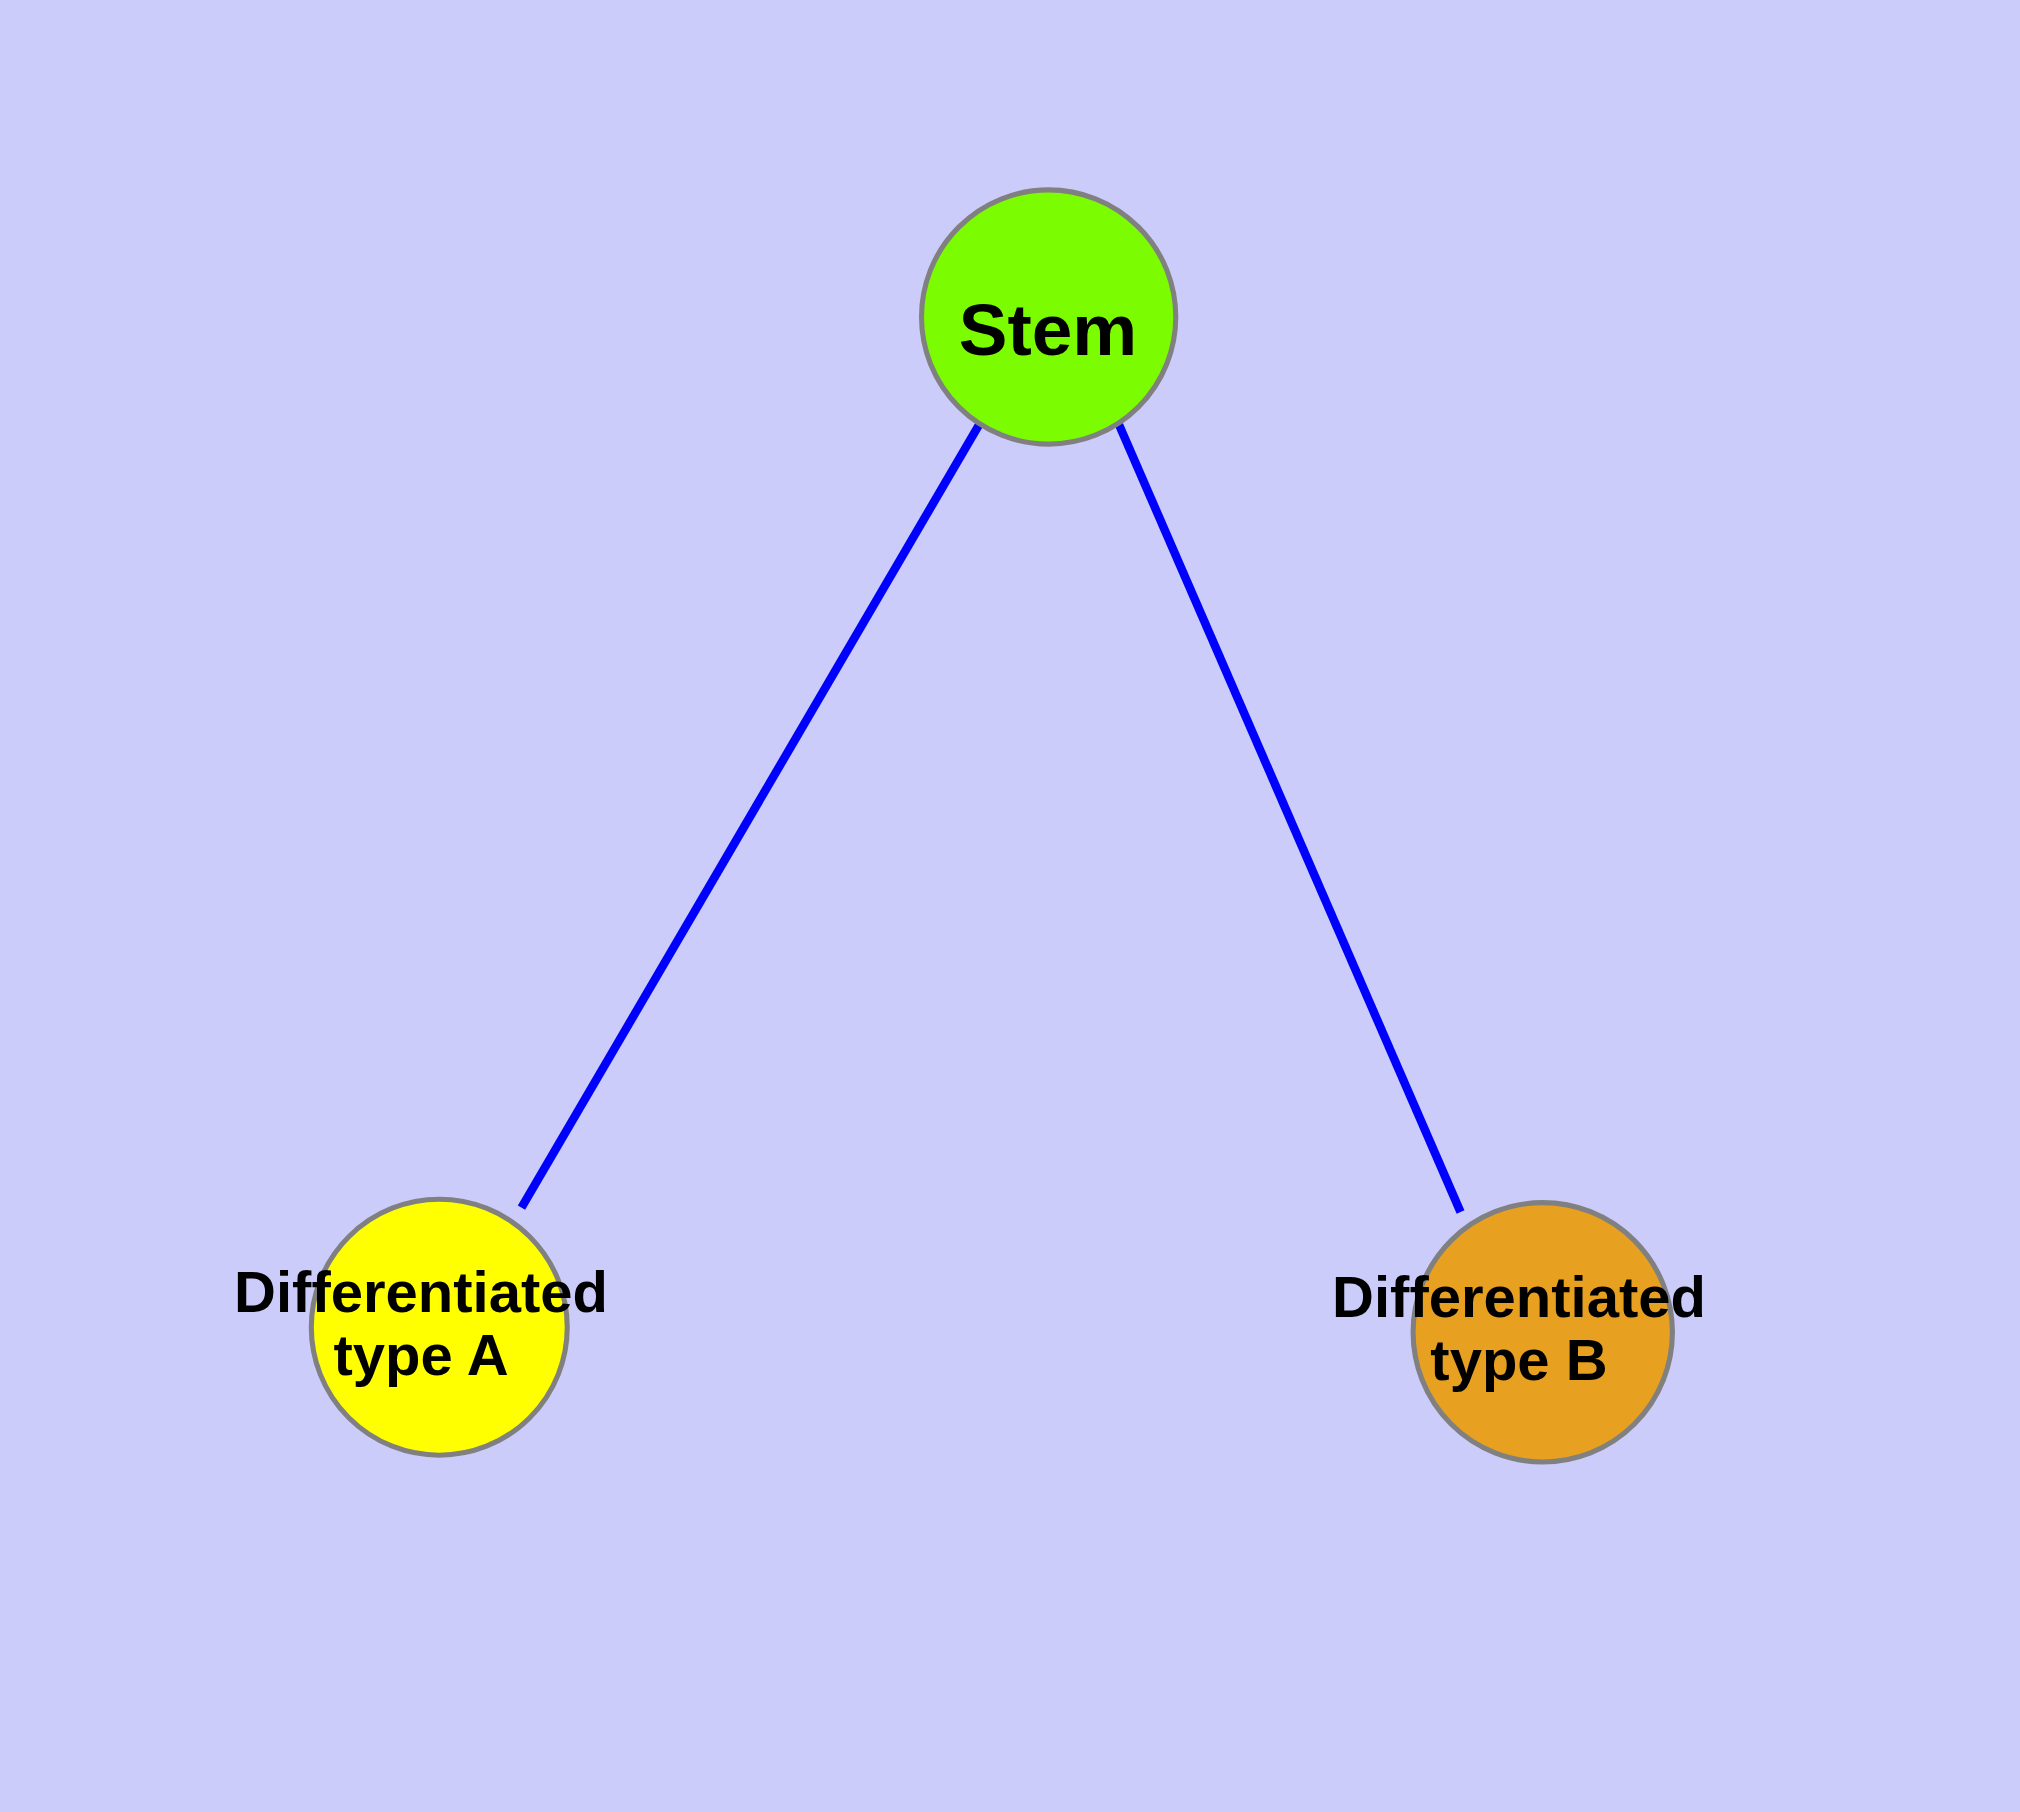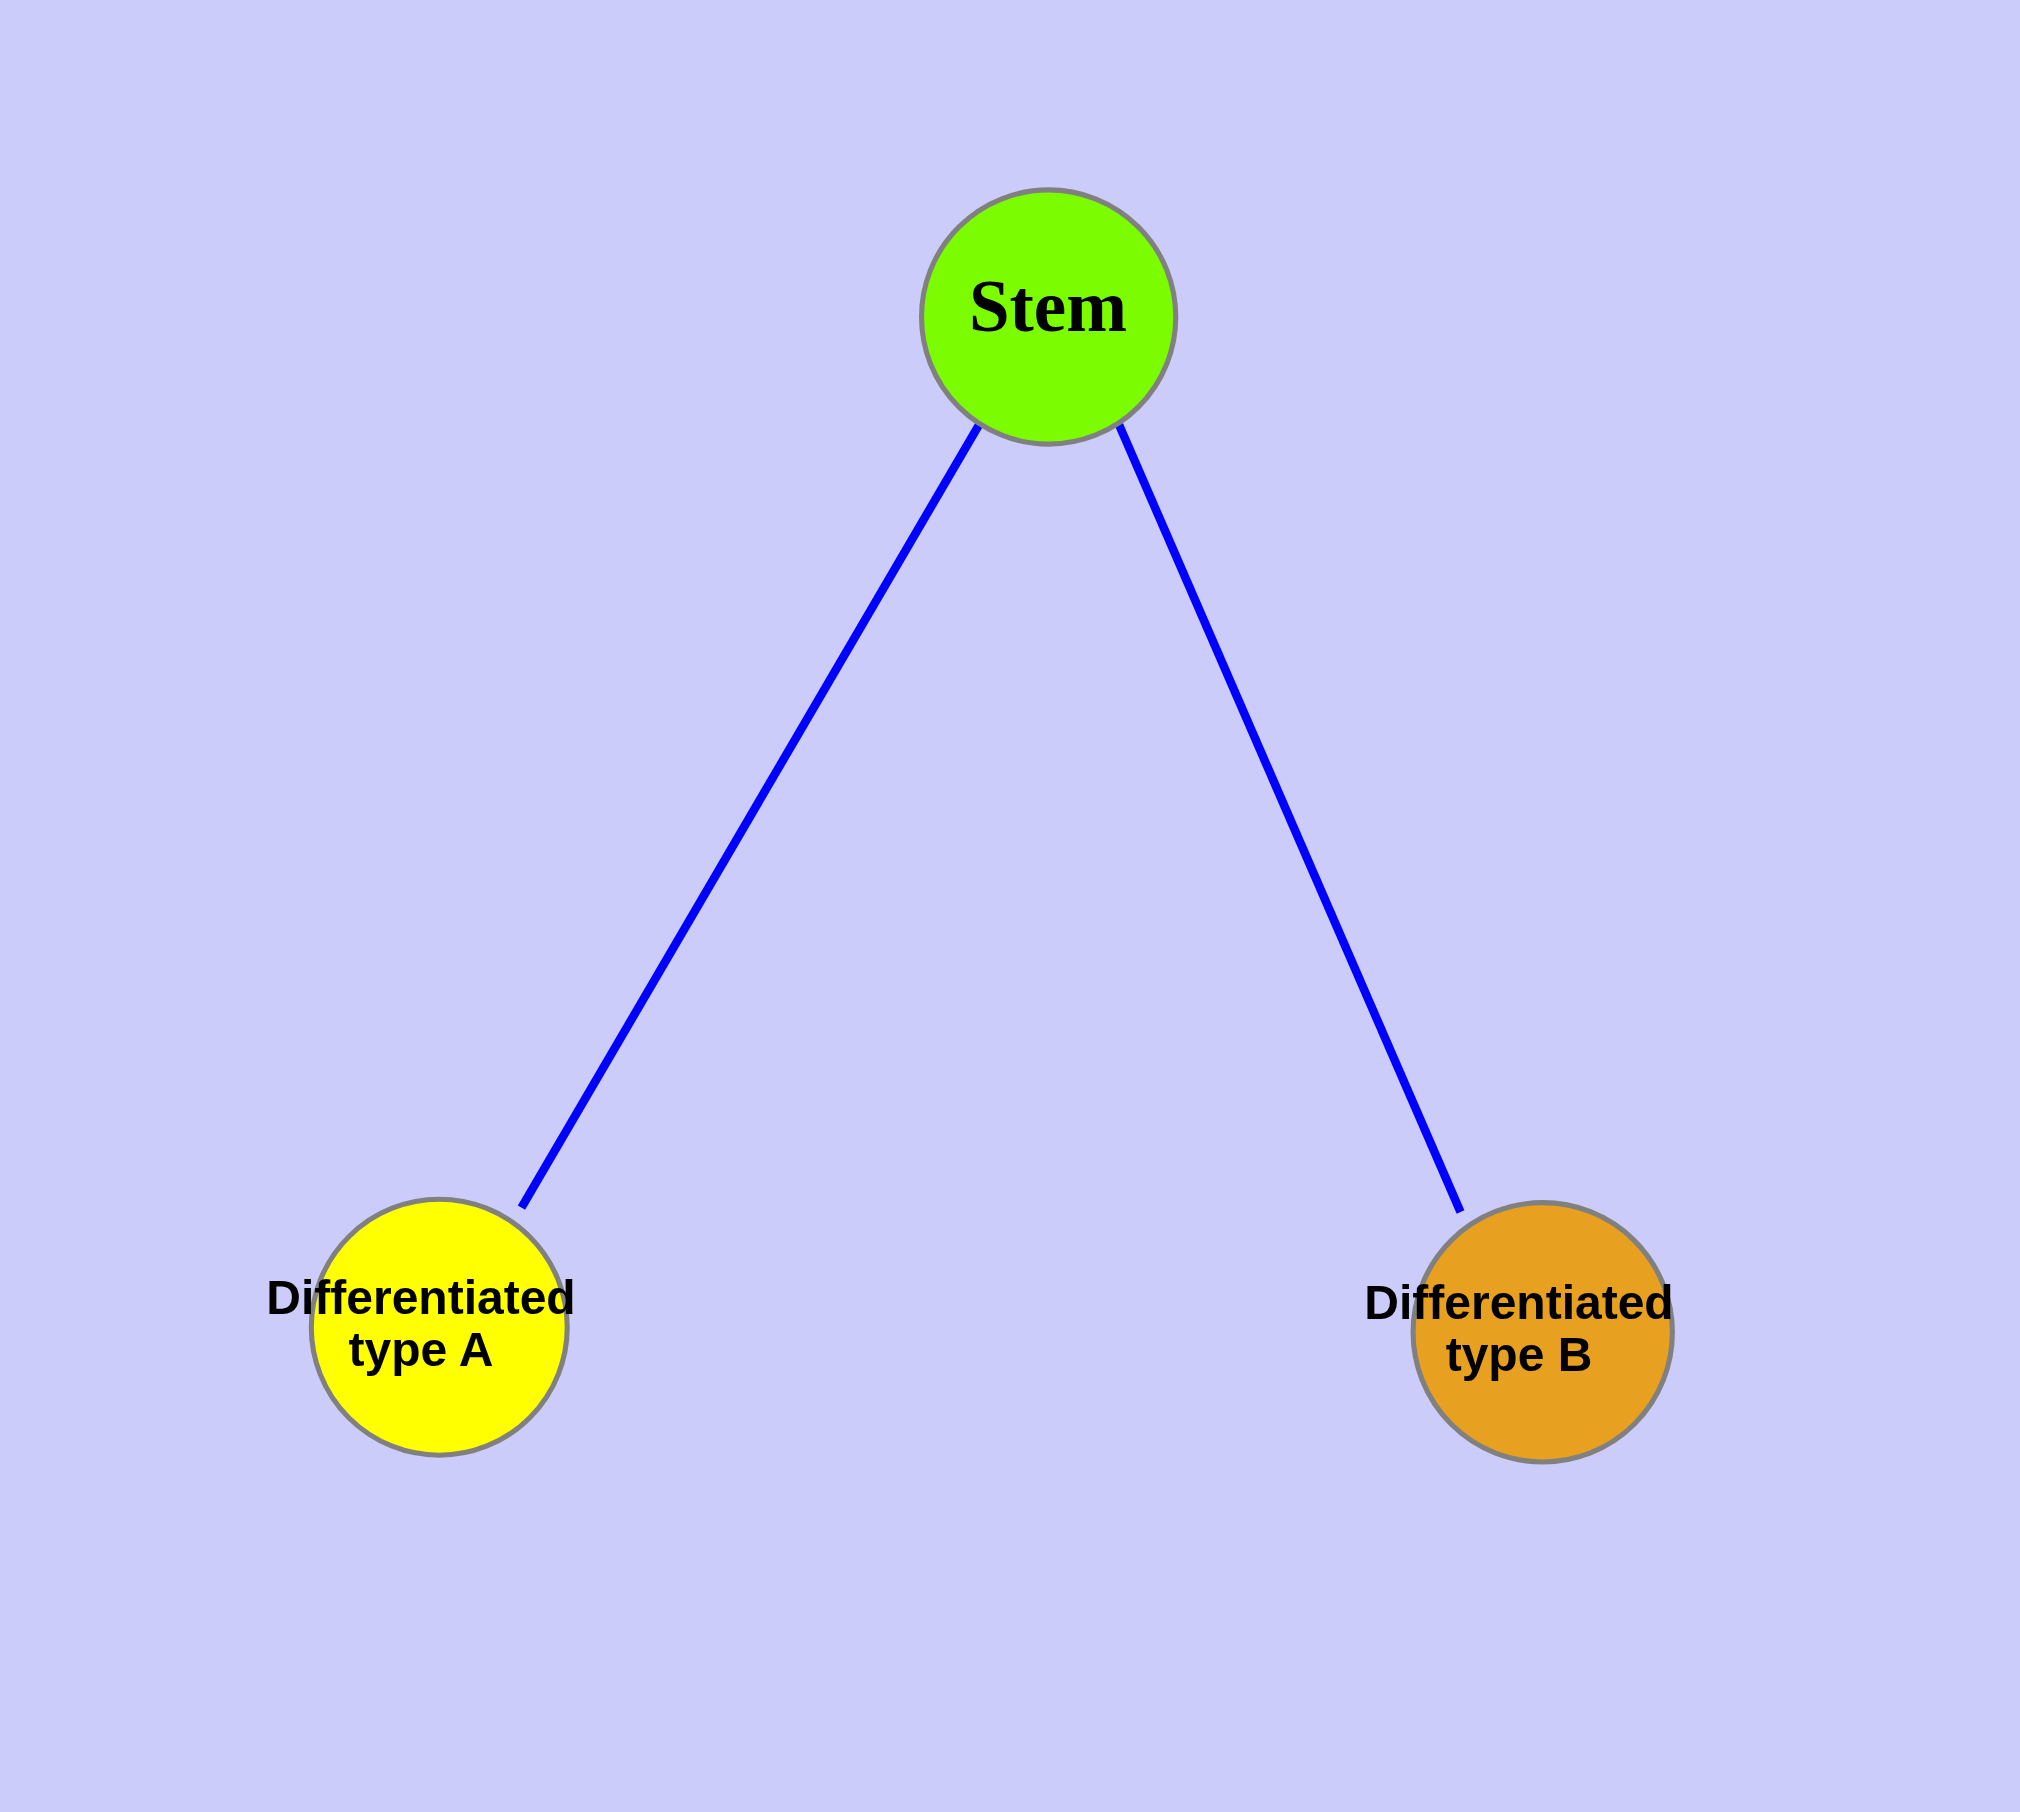--- a/index.html
+++ b/index.html
@@ -34,21 +34,21 @@
     font-weight: bold;
     line-height: 1.08;
     white-space: pre;
     pointer-events: none;
     transform: translate(-50%, -50%);
   }
   .node-label.stem {
     font-size: 73px;
   }
   .node-label.leaf {
-    font-size: 48px;
+    font-size: 58px;
   }
 </style>
 </head>
 <body>
 
 <div id="canvas" style="width: 2021px; height: 1812px;">
 
   <div id="canvas-bg" style="background: rgb(204, 204, 250);"></div>
 
   <svg id="graph-svg" viewBox="0 0 2384 2138" xmlns="http://www.w3.org/2000/svg" style="width: 2021px; height: 1812px;">
@@ -58,20 +58,20 @@
       <line id="edge-1" stroke-linecap="butt" x1="1320" y1="501" x2="1723" y2="1430" stroke="#0000ff" stroke-width="10"></line>
     </g>
 
     <g>
       <circle id="node-0" cx="1237" cy="374" r="150" fill="#7cfc00" stroke="#808080" stroke-width="6"></circle>
       <circle id="node-1" cx="518" cy="1566" r="151" fill="#ffff00" stroke="#808080" stroke-width="6"></circle>
       <circle id="node-2" cx="1820" cy="1572" r="153" fill="#e8a020" stroke="#808080" stroke-width="6"></circle>
     </g>
   </svg>
 
-  <div class="node-label stem" id="label-0" style="left: 1048px; top: 307px; font-family: Liberation Serif, serif;">Stem</div>
+  <div class="node-label stem" id="label-0" style="left: 1048px; top: 330px;">Stem</div>
   <div class="node-label leaf" id="label-1" style="left: 421px; top: 1324px;">Differentiated
 type A</div>
   <div class="node-label leaf" id="label-2" style="left: 1519px; top: 1329px;">Differentiated
 type B</div>
 
 </div>
 
 
 </body></html>

